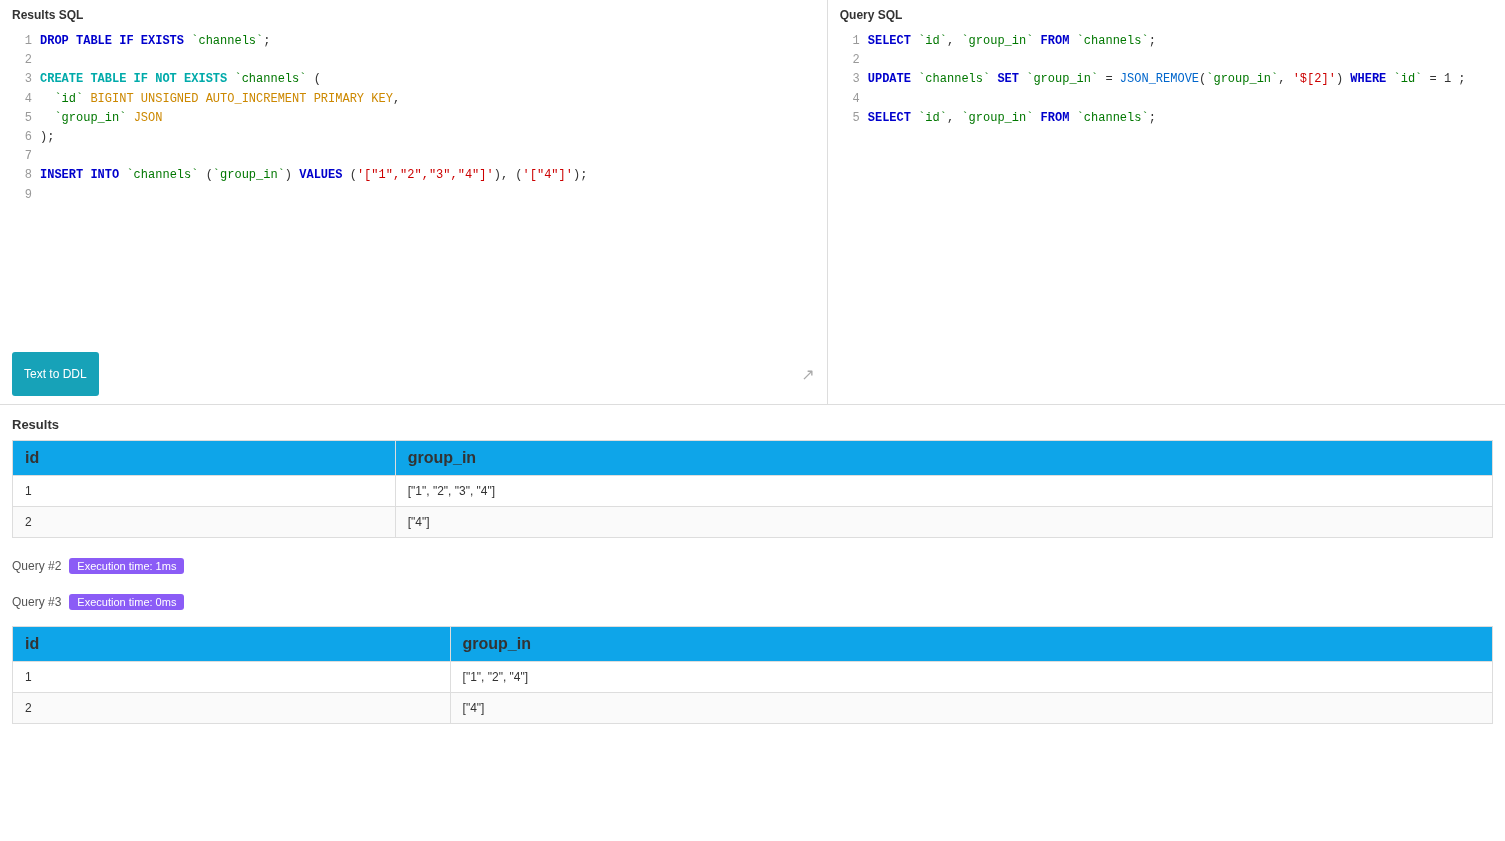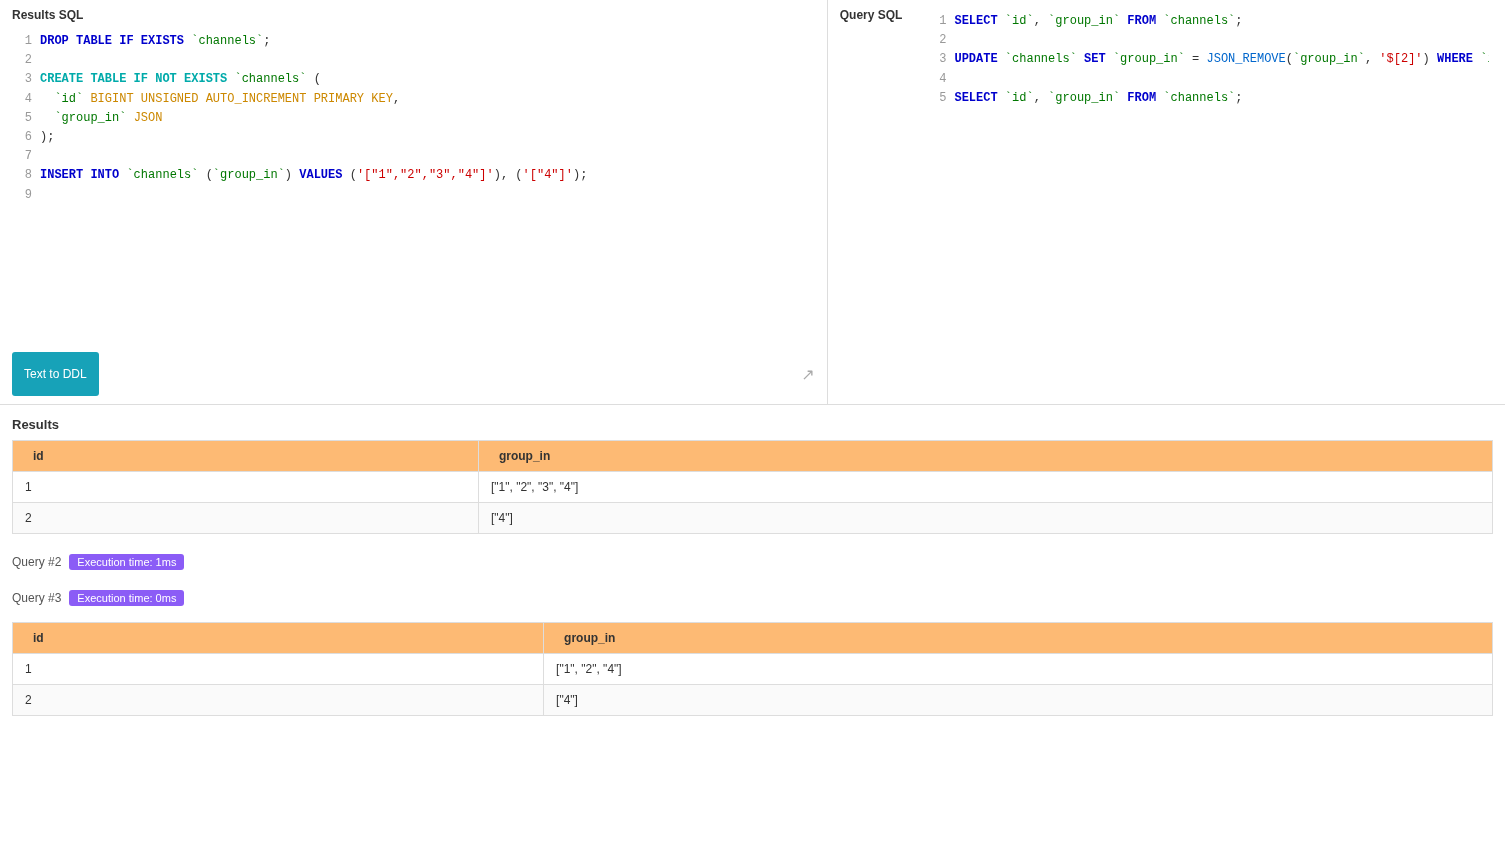--- a/index.html
+++ b/index.html
@@ -16,21 +16,21 @@
       border-right: 1px solid #ddd;
       display: flex;
       flex-direction: column;
       padding: 8px 0 0 0;
       position: relative;
     }
 
     .query-panel {
       width: 45%;
       display: flex;
-      flex-direction: row;
+      flex-direction: column;
       padding: 8px 16px 0 0;
     }
 
     .panel-title {
       font-size: 12px;
       font-weight: bold;
       color: #333;
       padding: 0 12px 6px 12px;
     }
 
@@ -104,25 +104,25 @@
     }
 
     .result-table {
       width: 100%;
       border-collapse: collapse;
       margin-bottom: 16px;
       border: 1px solid #ddd;
     }
 
     .result-table th {
-      background: #fdba74;
+      background: #0ea5e9;
       border: 1px solid #ddd;
-      padding: 8px 20px;
+      padding: 8px 12px;
       text-align: left;
-      font-size: 12px;
+      font-size: 16px;
       font-weight: bold;
     }
 
     .result-table td {
       border: 1px solid #ddd;
       padding: 8px 12px;
       font-size: 12px;
     }
 
     .result-table tr:nth-child(even) td {

